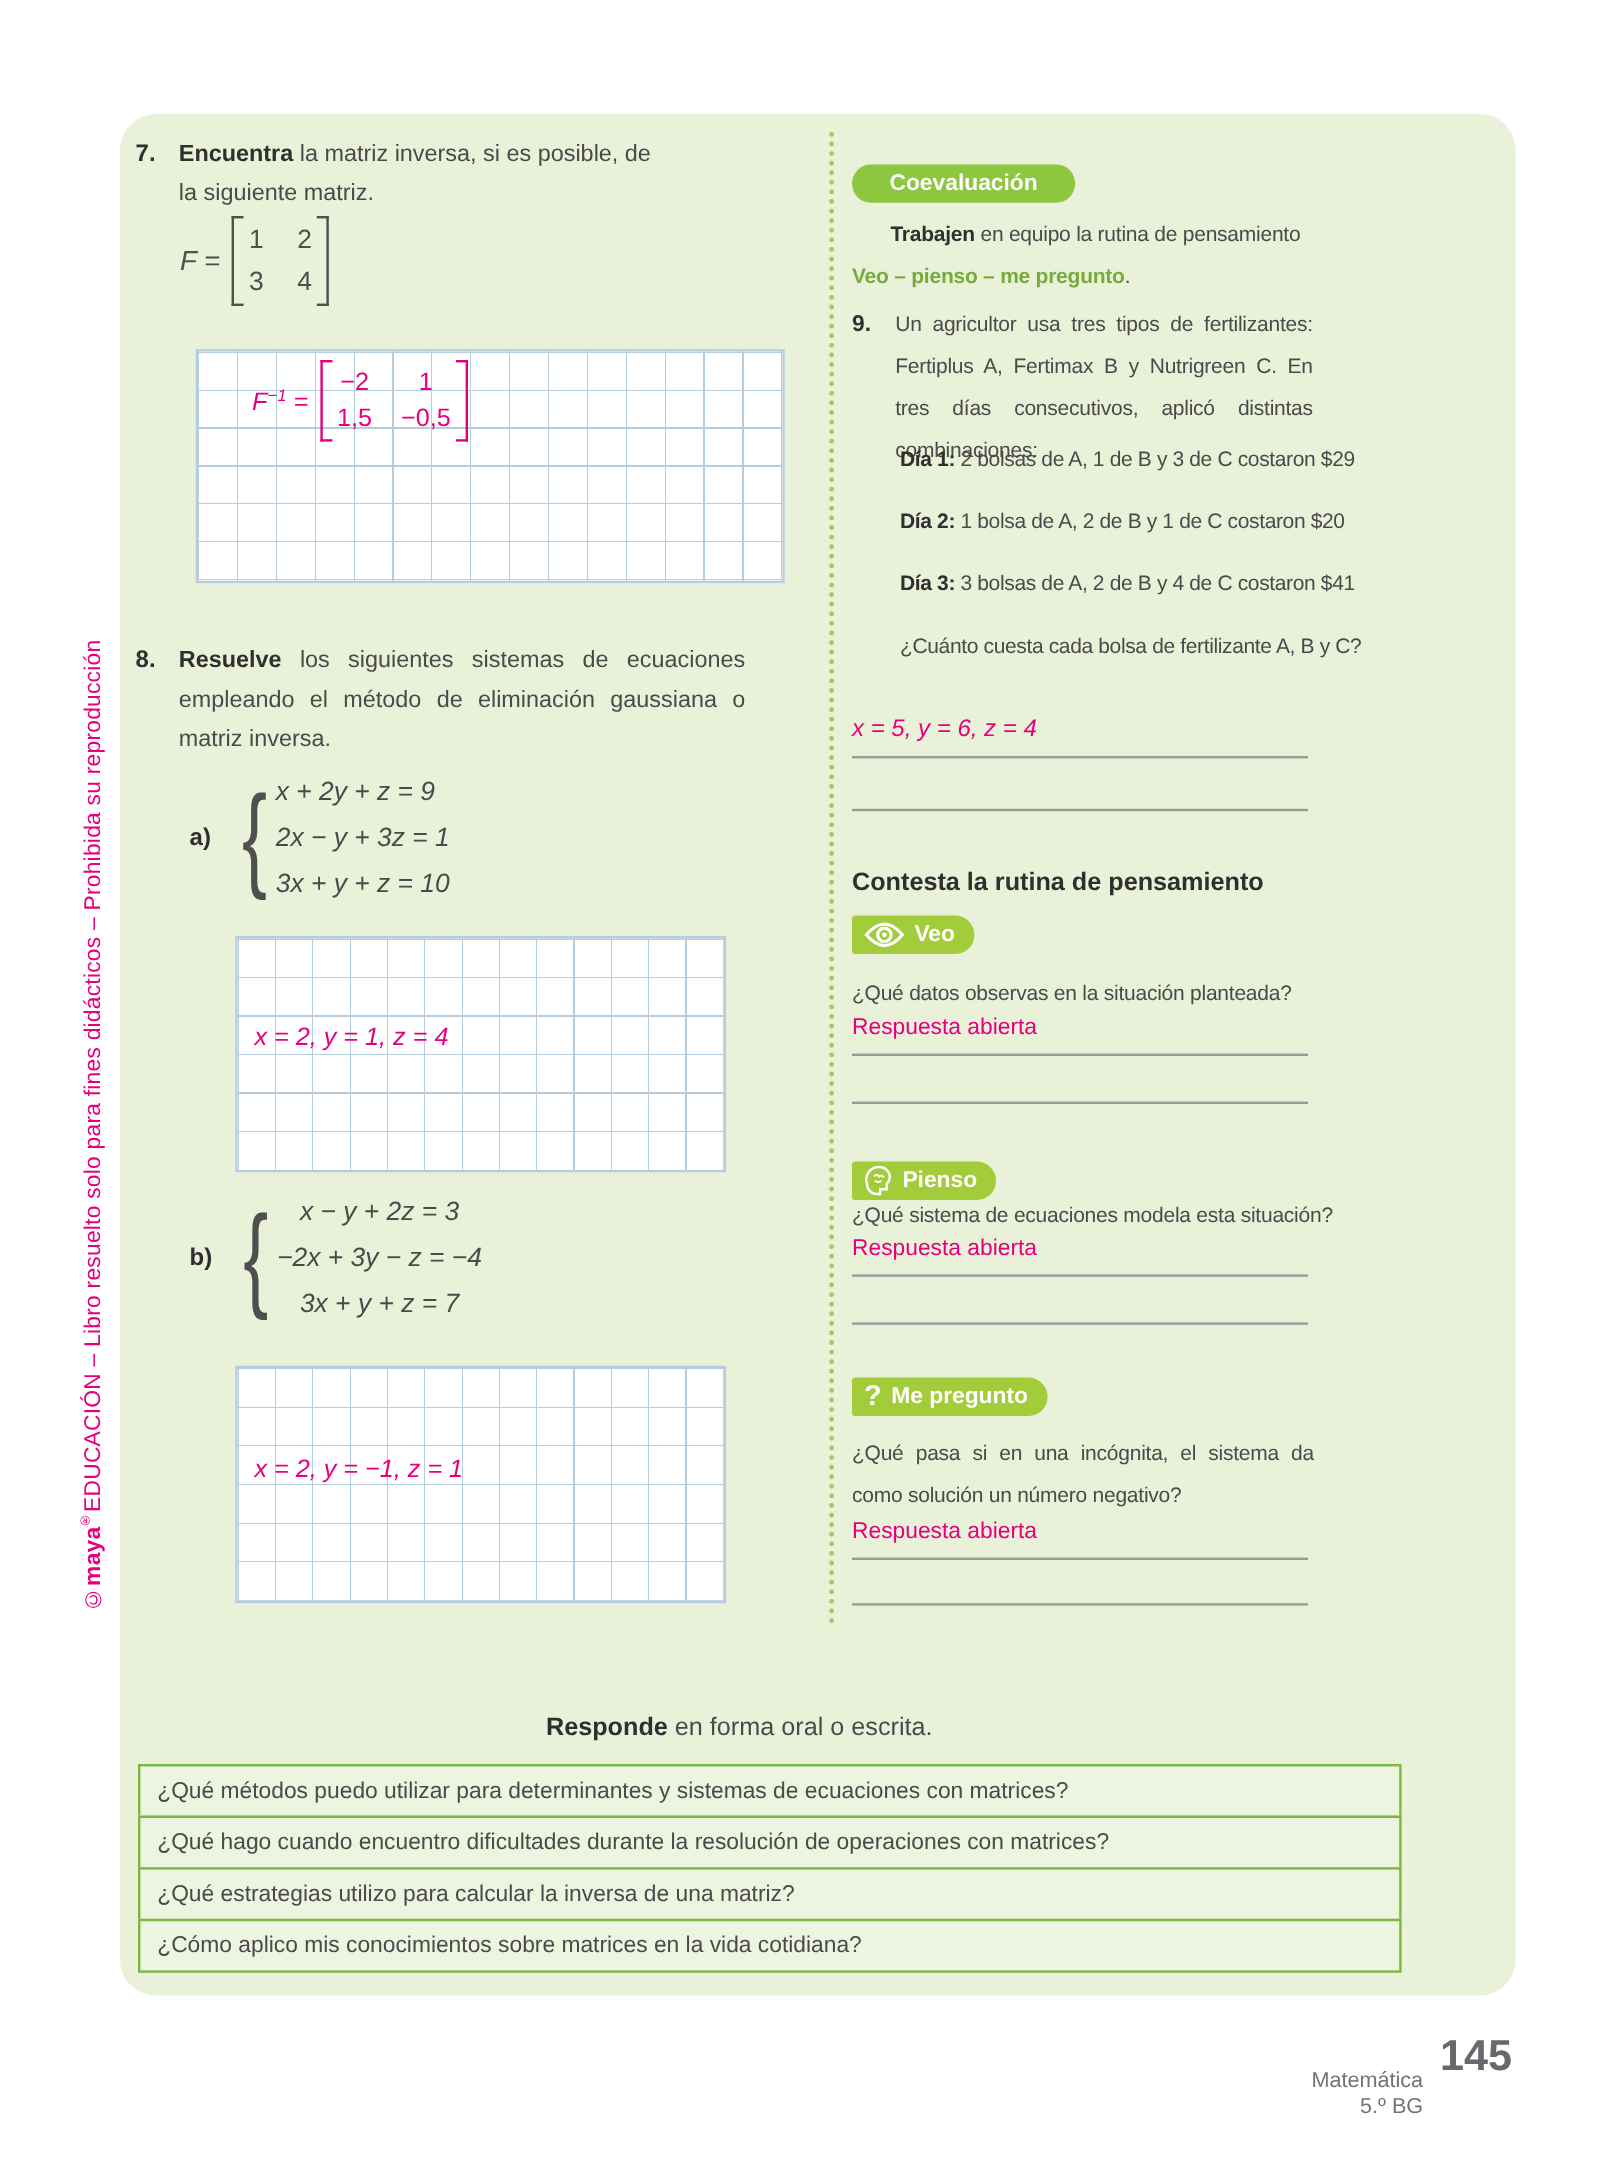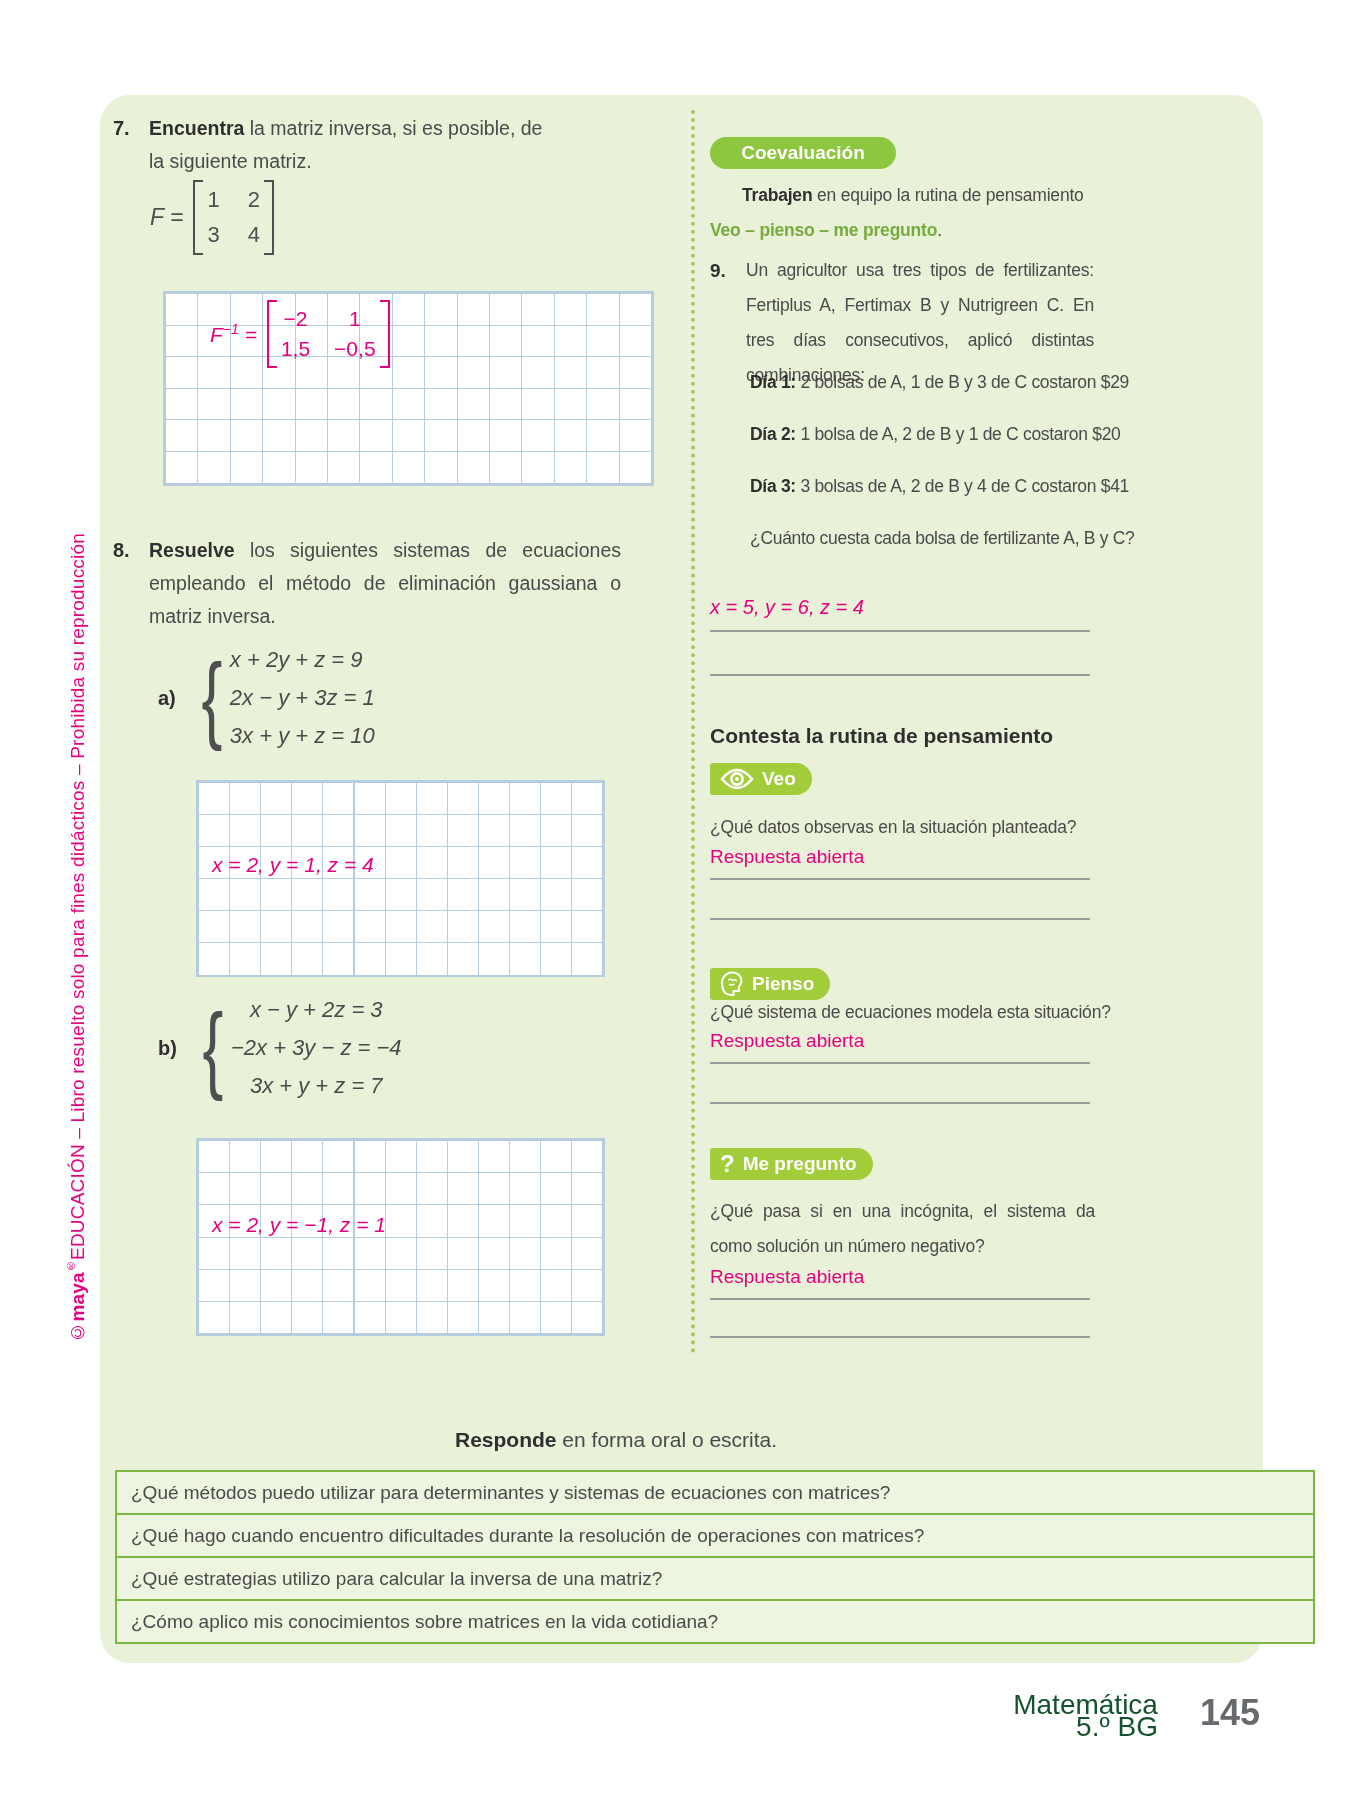--- a/index.html
+++ b/index.html
@@ -69,29 +69,29 @@
   .routine-heading{position:absolute;left:710px;top:724px;font-weight:bold;font-size:21px;color:#2f2f2f;}
   .sec-badge{position:absolute;background:#a3cc3a;color:#fff;display:flex;align-items:center;
         gap:8px;padding:0 16px 0 10px;height:32px;border-radius:3px 16px 16px 3px;
         font-weight:bold;font-size:19px;}
   .q-icon{font-size:24px;font-weight:bold;line-height:30px;}
   .ra{font-size:19px;color:#e6007e;white-space:nowrap;}
   
   .meta-pill{left:115px;top:1420px;width:322px;height:42px;border-radius:22px;font-size:21.5px;}
   .meta-instr{position:absolute;left:455px;top:1428px;font-size:21px;color:#4a4a4a;}
   .meta-instr b{color:#2f2f2f;}
-  .meta-table{position:absolute;left:115px;top:1470px;width:1200px;}
+  .meta-table{position:absolute;left:115px;top:1470px;width:1053px;}
   .meta-row{height:41px;border:2px solid #7cb743;background:#edf4e0;margin-top:-2px;
         font-size:19px;color:#4a4a4a;display:flex;align-items:center;padding-left:14px;}
   .meta-row:first-child{margin-top:0;}
   
   .footer{position:absolute;left:1000px;top:1694px;width:260px;display:flex;
         justify-content:flex-end;align-items:flex-start;gap:14px;}
-  .footer-course{text-align:right;color:#14532d;font-size:28px;line-height:22px;}
-  .footer-page{color:#66696d;font-size:36px;font-weight:bold;line-height:34px;margin-top:2px;margin-left:28px;}
+  .footer-course{text-align:right;color:#737373;font-size:18px;line-height:22px;margin-top:28px;}
+  .footer-page{color:#66696d;font-size:36px;font-weight:bold;line-height:34px;margin-top:2px;}
 </style>
 </head>
 <body>
 
 <div class="page">
 
   <div class="content-bg"></div>
 
   <div class="sidebar">
     <span class="sidebar-inner"><span>©</span><b>maya</b><sup>®</sup><span>EDUCACIÓN</span><span> – Libro resuelto solo para fines didácticos – Prohibida su reproducción</span></span>

